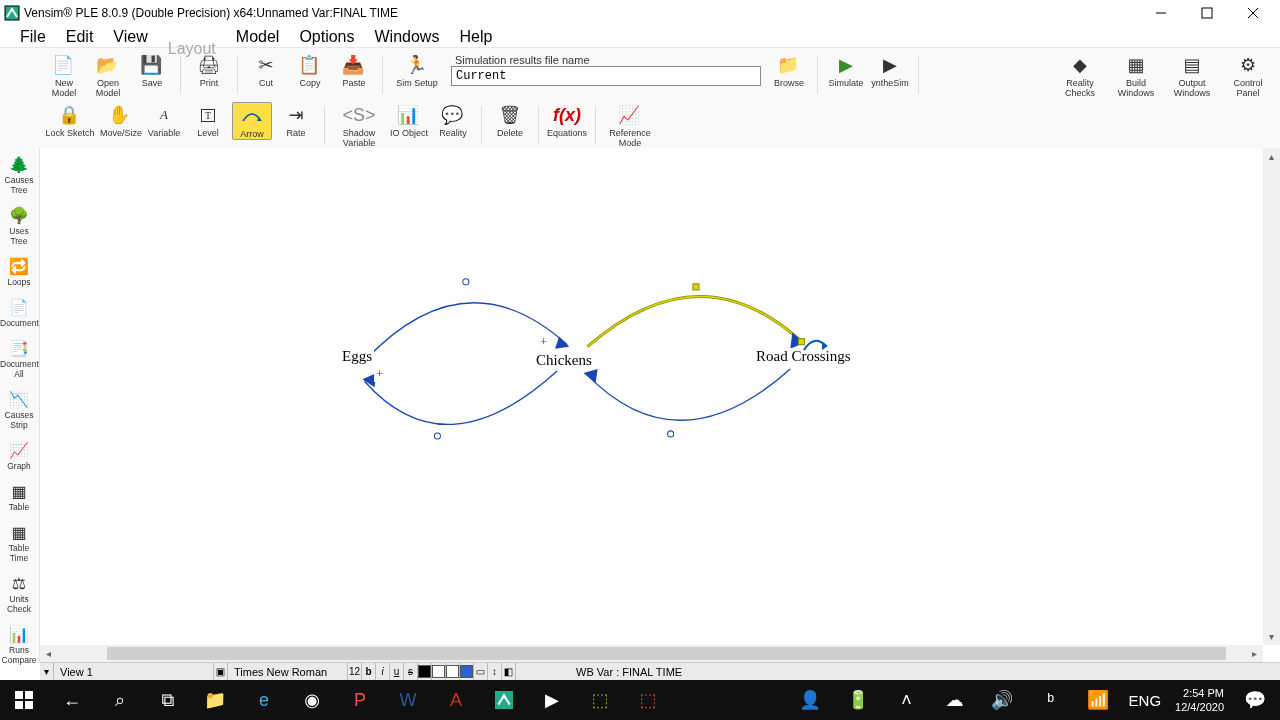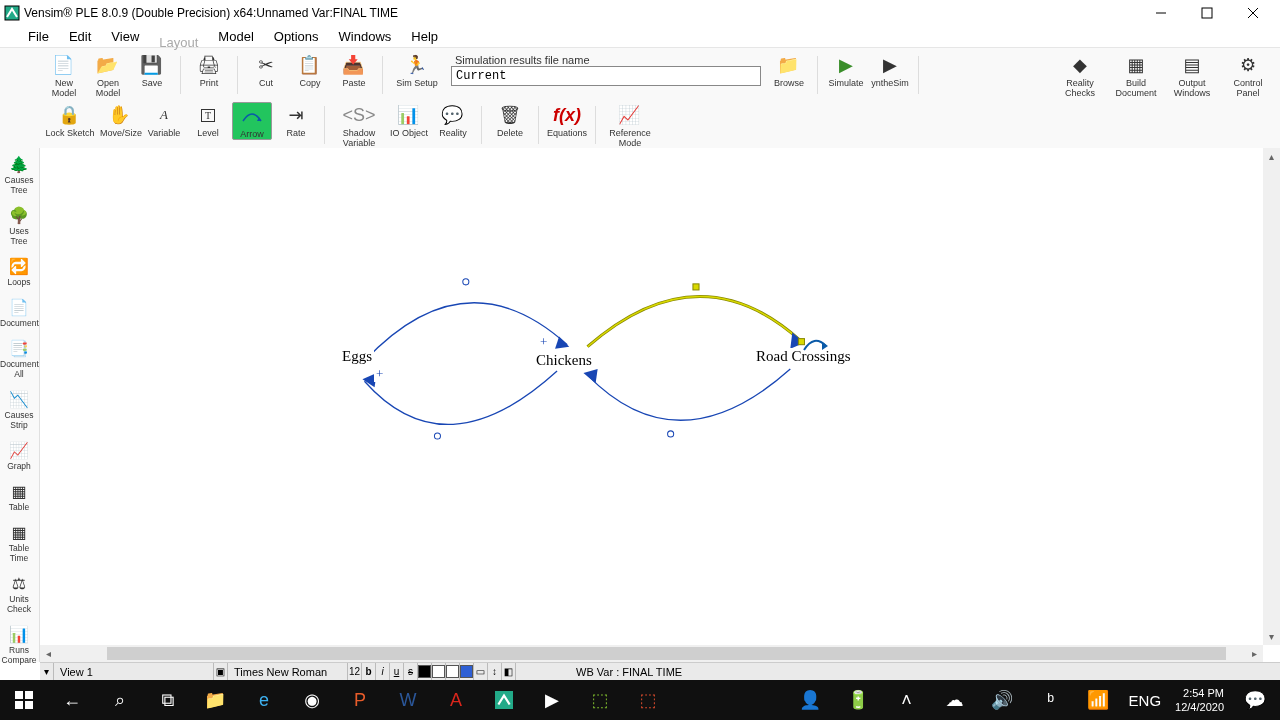--- a/index.html
+++ b/index.html
@@ -6,31 +6,31 @@
   body { width: 1280px; height: 720px; background: #fff; overflow: hidden; }
 
   
   .titlebar { height: 26px; background: #fff; display: flex; align-items: center; padding: 0 4px; font-size: 12px; color: #000; }
   .titlebar .icon { width: 16px; height: 16px; margin-right: 4px; display: inline-block; }
   .titlebar .spacer { flex: 1; }
   .winbtn { width: 46px; height: 26px; display: flex; align-items: center; justify-content: center; font-size: 11px; color: #444; }
   .winbtn svg { width: 12px; height: 12px; }
 
   
-  .menubar { height: 22px; background: #fff; border-bottom: 1px solid #e6e6e6; display: flex; align-items: center; padding: 0 18px; font-size: 13px; }
+  .menubar { height: 22px; background: #fff; border-bottom: 1px solid #e6e6e6; display: flex; padding: 0 10px; font-size: 16px; }
   .menubar .item { padding: 2px 10px; }
   .menubar .item.disabled { color: #aaa; margin-top: 12px; }
 
   
   .toolbar-area { border-bottom: 1px solid #d0d0d0; background: #f9f9f9; padding: 2px 0 0 38px; }
   .toolbar-row { display: flex; align-items: flex-start; padding: 2px 4px; }
   .tool { width: 40px; min-width: 40px; text-align: center; font-size: 9px; color: #333; margin: 0 2px; cursor: default; }
   .tool.wide { width: 52px; }
   .tool .tico { height: 26px; display: flex; align-items: center; justify-content: center; font-size: 18px; }
-  .tool.pressed { border: 1px solid #999; background: #22c55e; border-radius: 2px; }
+  .tool.pressed { border: 1px solid #999; background: #fde047; border-radius: 2px; }
   .tsep { width: 1px; background: #ddd; margin: 4px 6px; align-self: stretch; }
 
   .sim-file { display: flex; flex-direction: column; flex: 0 0 310px; margin: 2px 6px; }
   .sim-file .lbl { font-size: 11px; color: #333; padding-left: 4px; }
   .sim-file input { border: 1px solid #888; height: 20px; font-size: 12px; padding: 0 4px; font-family: Liberation Mono, monospace; }
 
   
   .left-tools { position: absolute; left: 0; top: 148px; width: 40px; background: #f9f9f9; border-right: 1px solid #e0e0e0; height: 514px; padding-top: 2px; }
   .ltool { width: 38px; text-align: center; font-size: 8.5px; color: #333; padding: 3px 0 6px; }
   .ltool .tico { height: 22px; display: flex; align-items: center; justify-content: center; font-size: 16px; }
@@ -122,21 +122,21 @@
       <span class="lbl">Simulation results file name</span>
       <input type="text" value="Current" style="">
     </div>
     <div class="tool"><div class="tico">📁</div><span>Browse</span></div>
     <div class="tsep"></div>
     <div class="tool"><div class="tico" style="color:#3a8e2a">▶</div><span>Simulate</span></div>
     <div class="tool"><div class="tico">▶</div><span>yntheSim</span></div>
     <div class="tsep"></div>
     <div style="flex:1"></div>
     <div class="tool wide"><div class="tico">◆</div><span>Reality Checks</span></div>
-    <div class="tool wide"><div class="tico">▦</div><span>Build Document</span></div>
+    <div class="tool wide"><div class="tico">▦</div><span>Build Windows</span></div>
     <div class="tool wide"><div class="tico">▤</div><span>Output Windows</span></div>
     <div class="tool wide"><div class="tico">⚙</div><span>Control Panel</span></div>
   </div>
 
   <div class="toolbar-row">
     <div class="tool wide"><div class="tico">
           <span>🔒</span>
         </div><span>Lock Sketch</span></div>
     <div class="tool"><div class="tico">✋</div><span>Move/Size</span></div>
     <div class="tool"><div class="tico" style="font-size:13px;font-style:italic;font-family:serif">A</div><span>Variable</span></div>

